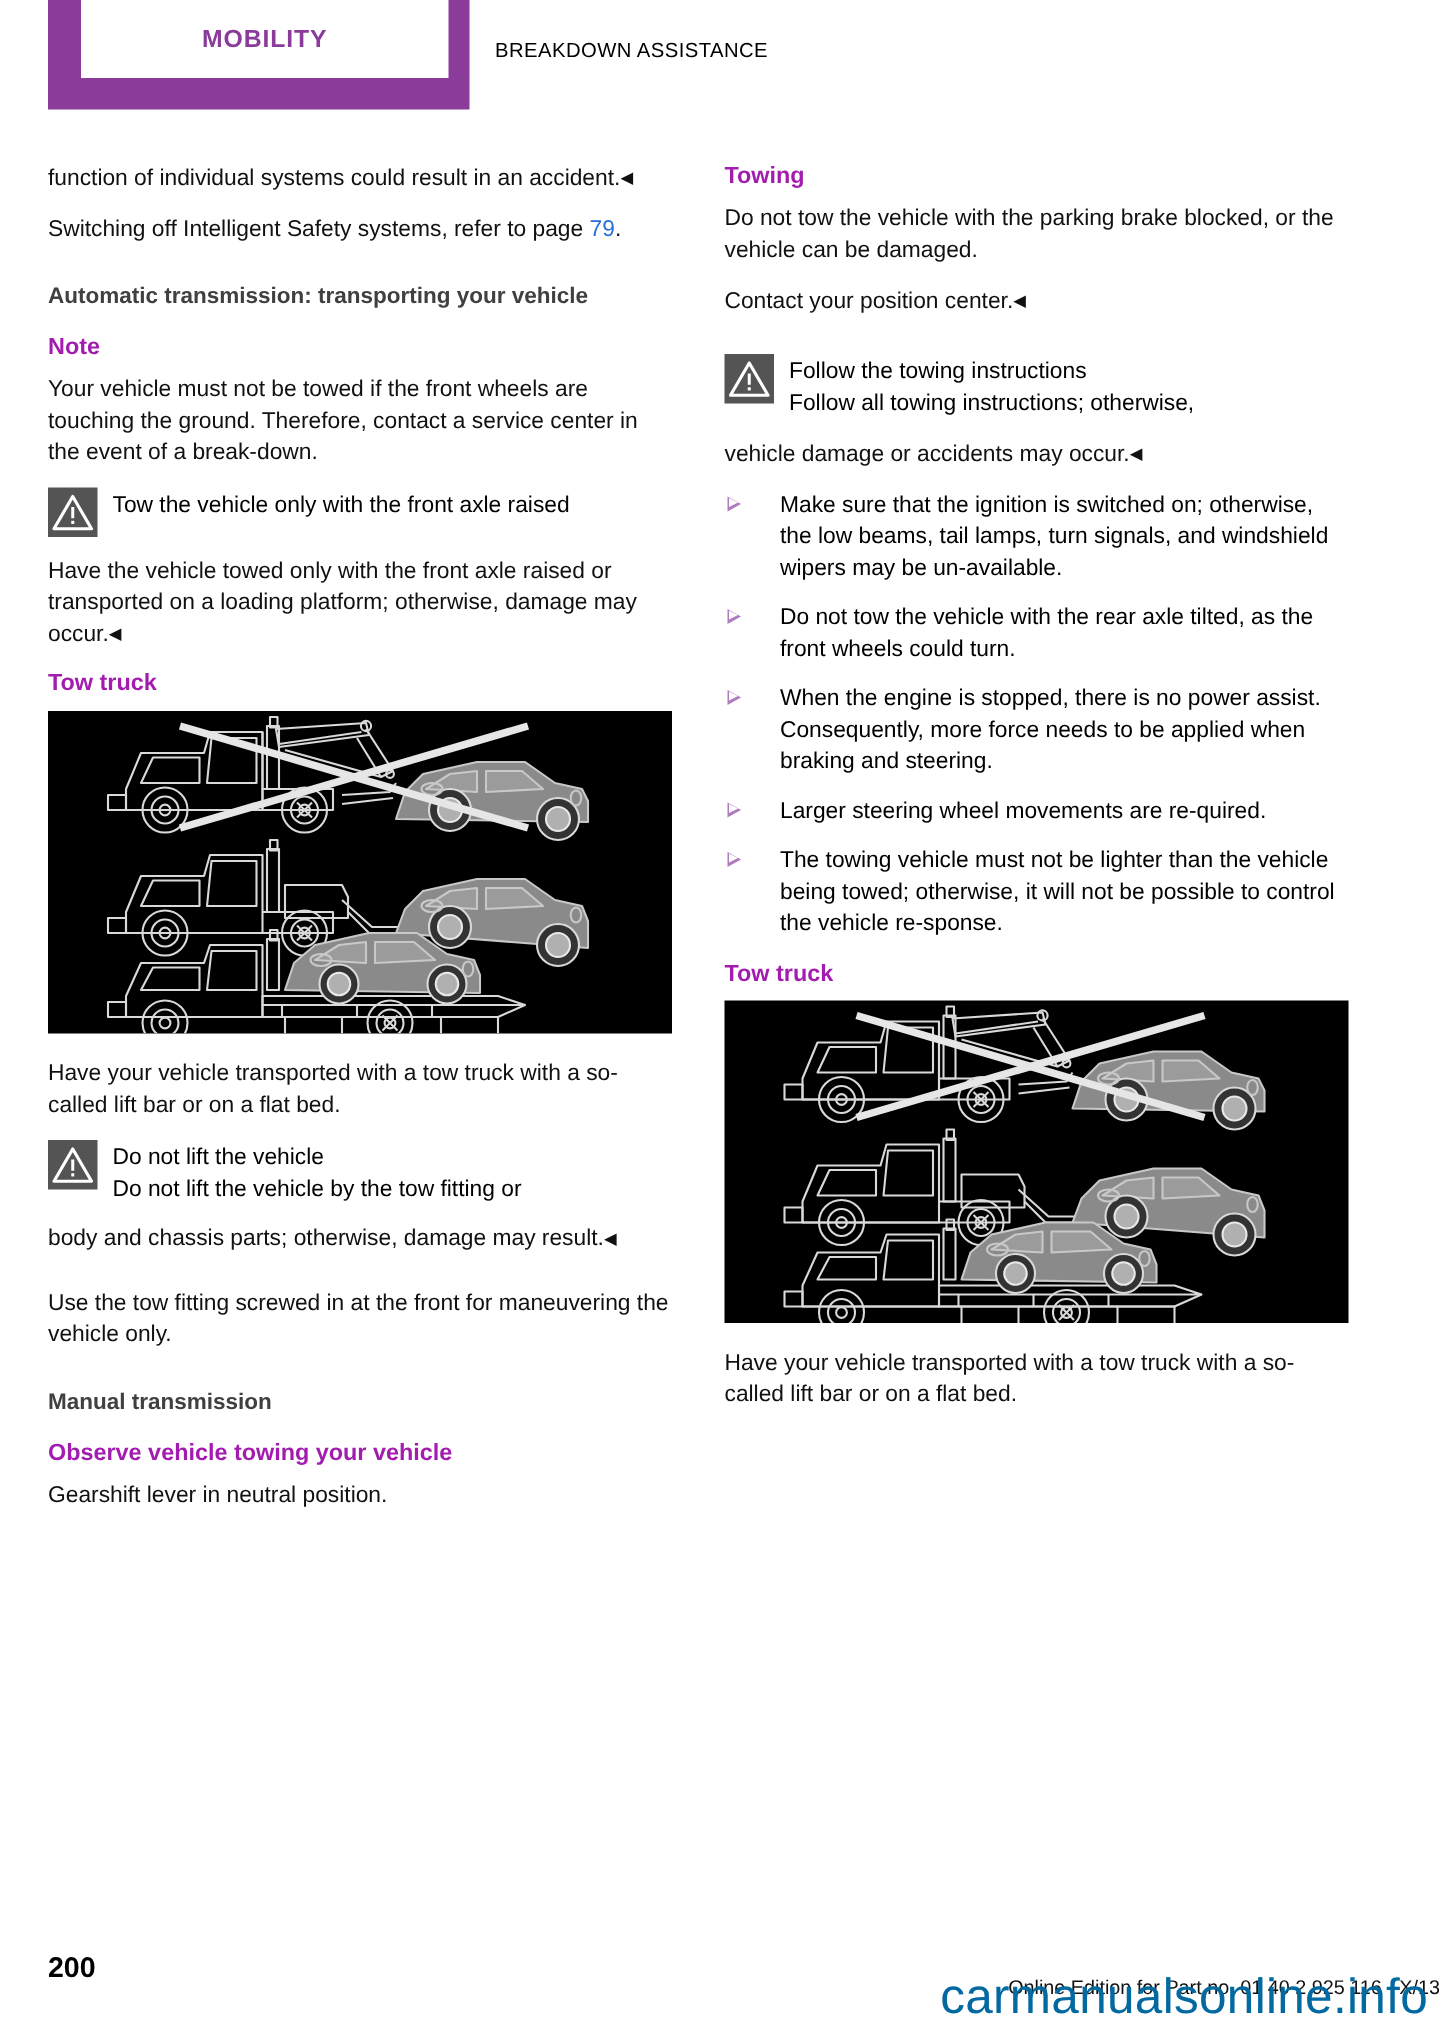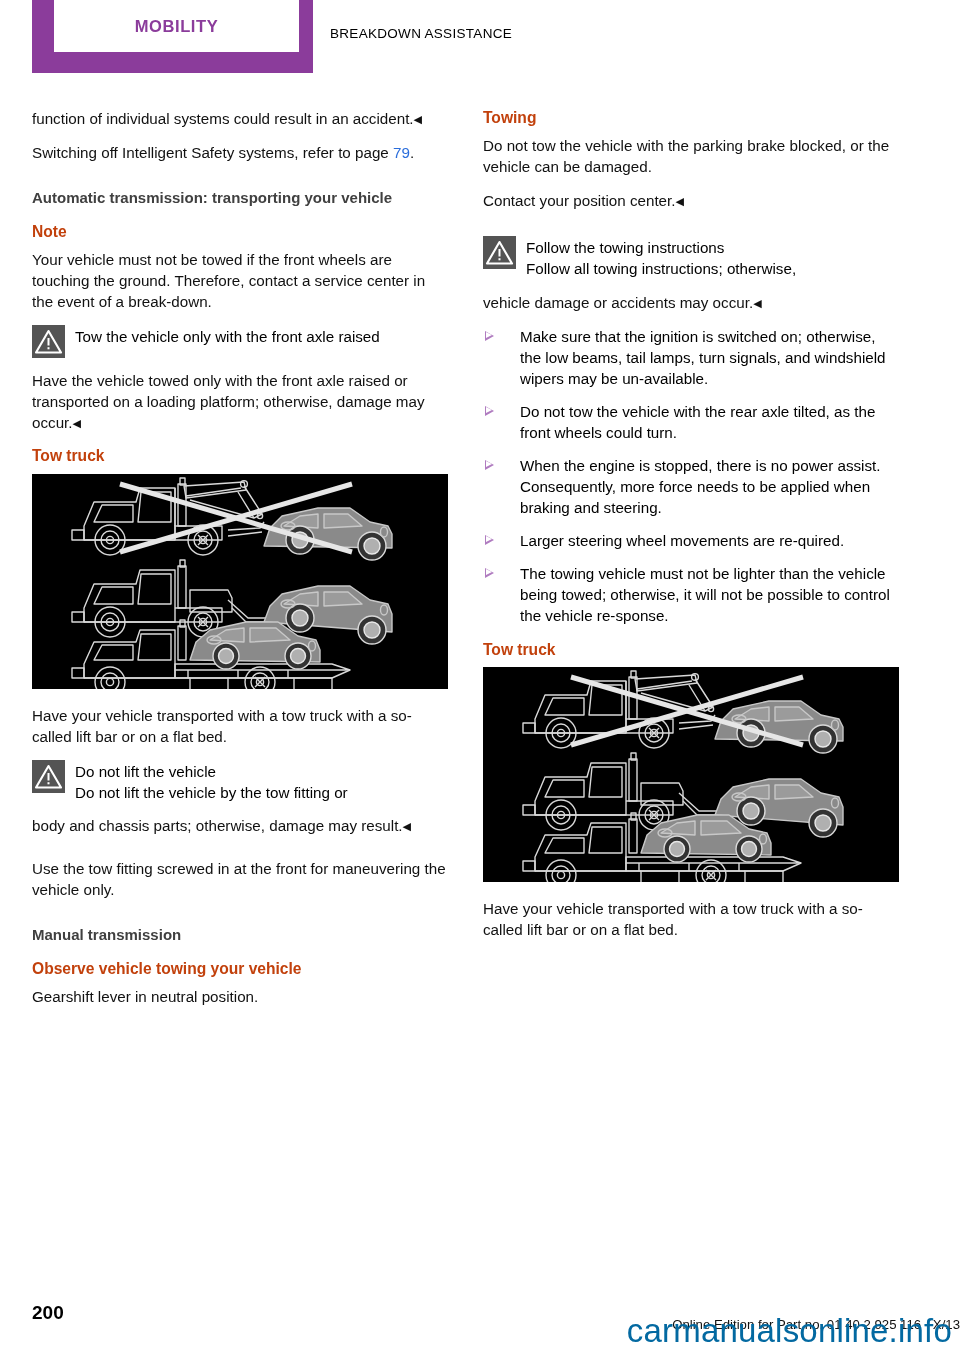--- a/index.html
+++ b/index.html
@@ -82,21 +82,21 @@
     line-height: 1.32;
     color: #404040;
   }
   h2.first { margin-top: 6px; }
 
   h3 {
     margin: 10px 0 7px 0;
     font-size: 15.6px;
     font-weight: bold;
     line-height: 1.3;
-    color: #c2410c;
+    color: #a21caf;
   }
   h3.top0 { margin-top: 0; }
 
   
   .warn {
     position: relative;
     margin: 0 0 12px 0;
   }
   .warn-icon {
     width: 33px;

